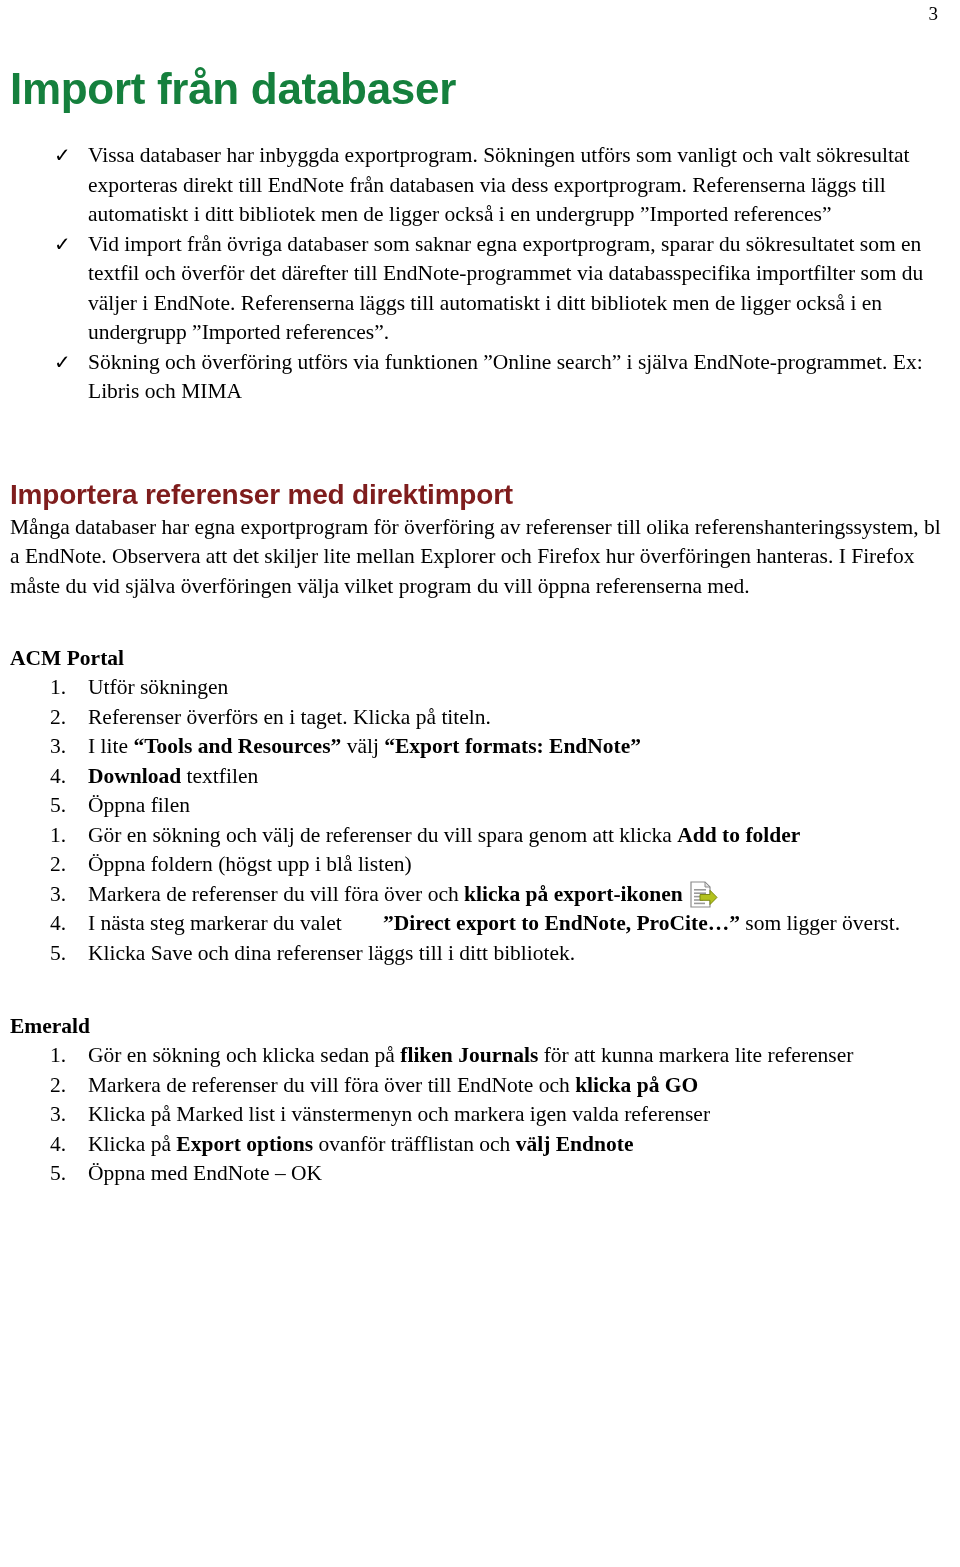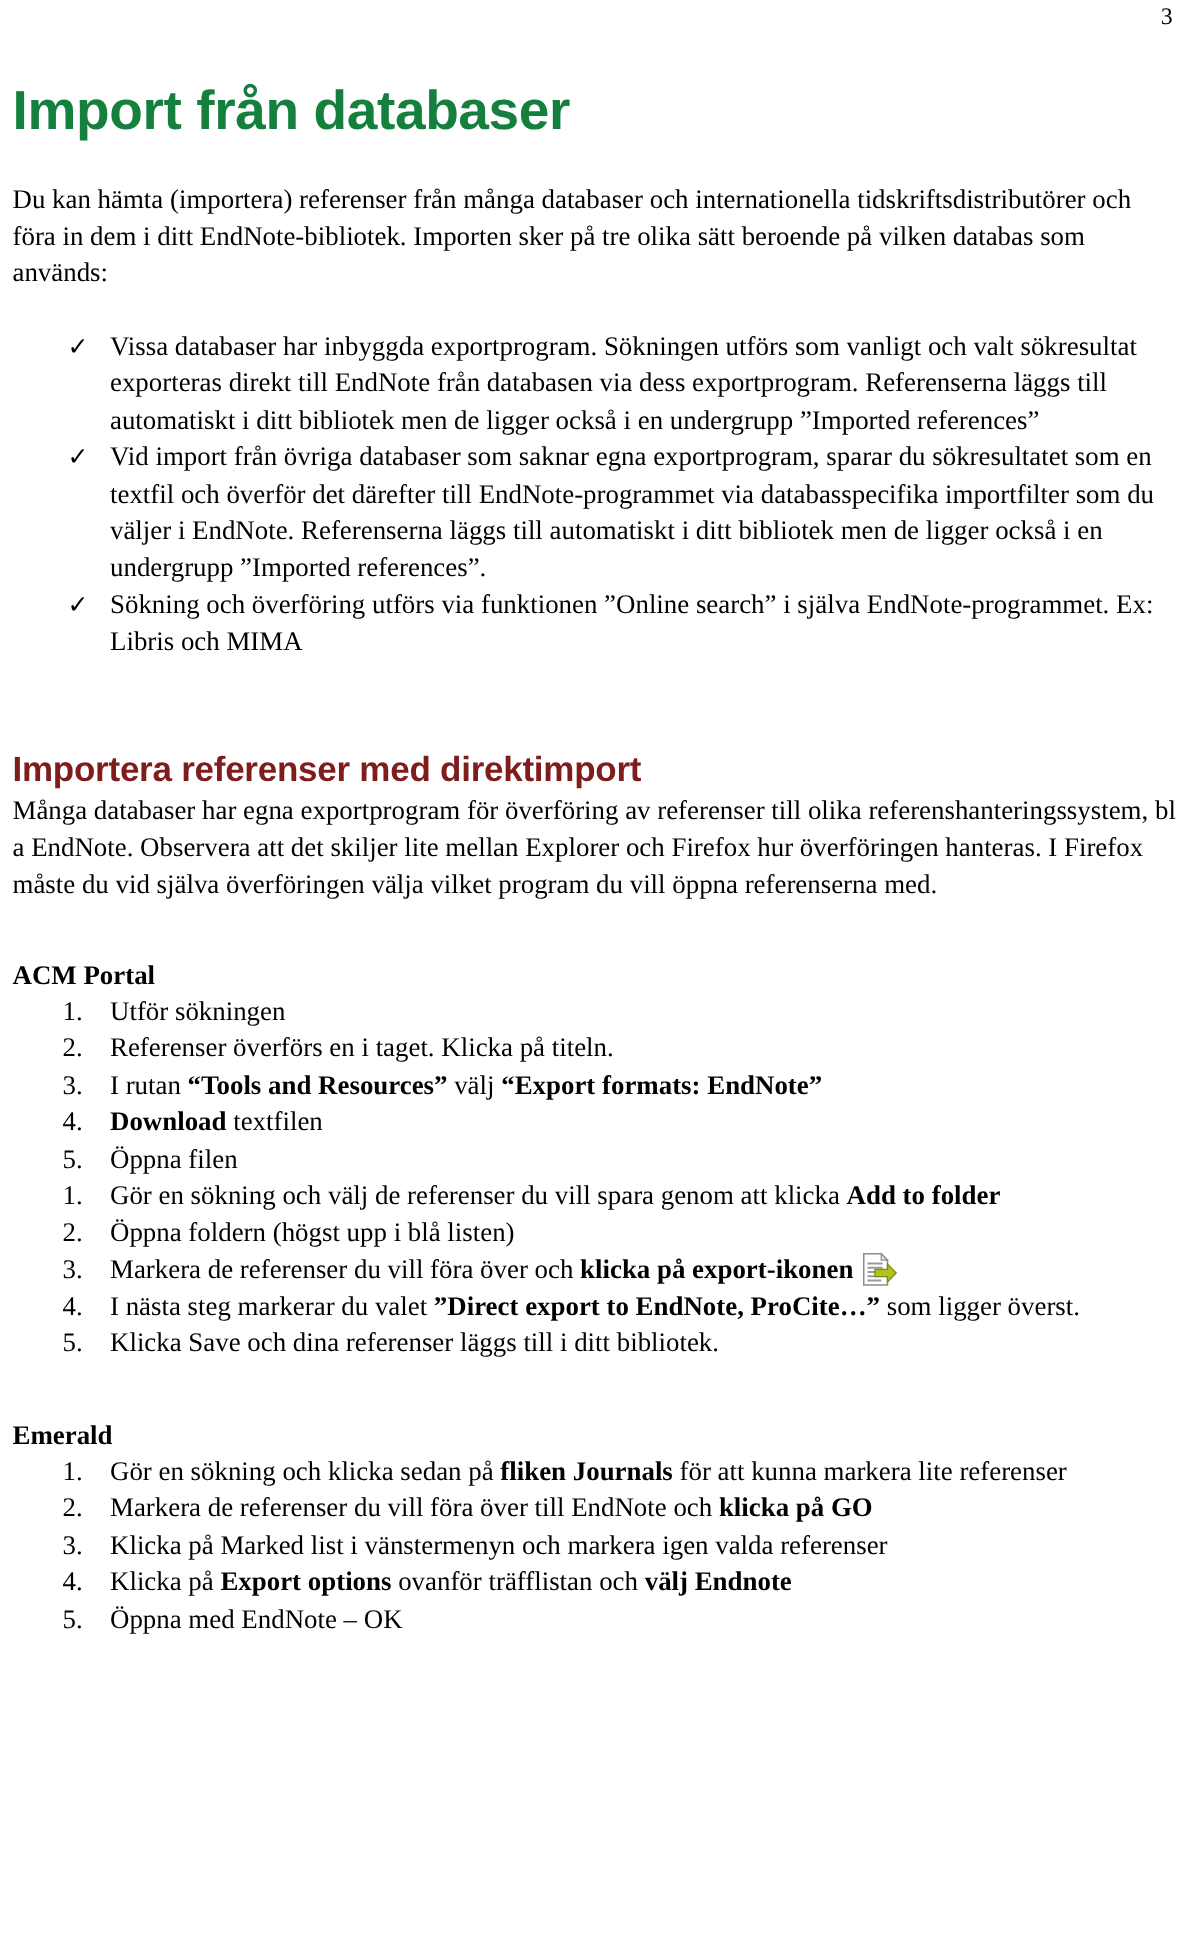--- a/index.html
+++ b/index.html
@@ -158,21 +158,20 @@
 </style>
 </head>
 <body>
 
 <div class="page">
 
   <div class="page-number">3</div>
 
   <h1 class="doc-title">Import från databaser</h1>
 
-  <p class="para para-intro">Du kan hämta (importera) referenser från många databaser och internationella tidskriftsdistributörer och föra in dem i ditt EndNote-bibliotek. Importen sker på tre olika sätt beroende på vilken databas som används:</p>
 
   <ul class="check-list">
     <li class="check-item cl-gap-1">
       <span class="check-mark">✓</span>
       <span>Vissa databaser har inbyggda exportprogram. Sökningen utförs som vanligt och valt sökresultat exporteras direkt till EndNote från databasen via dess exportprogram. Referenserna läggs till automatiskt i ditt bibliotek men de ligger också i en undergrupp ”Imported references”</span>
     </li>
     <li class="check-item cl-gap-1">
       <span class="check-mark">✓</span>
       <span>Vid import från övriga databaser som saknar egna exportprogram, sparar du sökresultatet som en textfil och överför det därefter till EndNote-programmet via databasspecifika importfilter som du väljer i EndNote. Referenserna läggs till automatiskt i ditt bibliotek men de ligger också i en undergrupp ”Imported references”.</span>
     </li>
@@ -182,41 +181,41 @@
     </li>
   </ul>
 
   <h2 class="section-heading-blue">Importera referenser med direktimport</h2>
   <p class="para para-many">Många databaser har egna exportprogram för överföring av referenser till olika referenshanteringssystem, bl a EndNote. Observera att det skiljer lite mellan Explorer och Firefox hur överföringen hanteras. I Firefox måste du vid själva överföringen välja vilket program du vill öppna referenserna med.</p>
 
   <h3 class="sub-heading sh-acm">ACM Portal</h3>
   <ol class="num-list">
       <li class="num-item"><span>Utför sökningen</span></li>
       <li class="num-item"><span>Referenser överförs en i taget. Klicka på titeln.</span></li>
-      <li class="num-item"><span>I rutan </span><span style="font-weight: bold;">“Tools and Resources”</span><span> välj </span><span style="font-weight: bold;">“Export formats: EndNote”</span></li>
+      <li class="num-item"><span>I lite </span><span style="font-weight: bold;">“Tools and Resources”</span><span> välj </span><span style="font-weight: bold;">“Export formats: EndNote”</span></li>
       <li class="num-item"><span style="font-weight: bold;">Download</span><span> textfilen</span></li>
       <li class="num-item"><span>Öppna filen</span></li>
     </ol>
 
   <ol class="num-list">
       <li class="num-item"><span>Gör en sökning och välj de referenser du vill spara genom att klicka </span><span style="font-weight: bold;">Add to folder</span></li>
       <li class="num-item"><span>Öppna foldern (högst upp i blå listen)</span></li>
       <li class="num-item"><span>Markera de referenser du vill föra över och </span><span style="font-weight: bold;">klicka på export-ikonen</span><span class="export-icon"><svg viewBox="0 0 30 28" width="30" height="28" xmlns="http://www.w3.org/2000/svg">
             <path d="M2 1 h14 l5 5 v20 h-19 z" fill="#ffffff" stroke="#8c8c8c" stroke-width="1.2"></path>
             <path d="M16 1 v5 h5 z" fill="#e4e4e4" stroke="#8c8c8c" stroke-width="1"></path>
             <g fill="#9a9a9a">
               <rect x="5" y="8" width="12" height="1.6"></rect>
               <rect x="5" y="11.4" width="12" height="1.6"></rect>
               <rect x="5" y="14.8" width="12" height="1.6"></rect>
               <rect x="5" y="18.2" width="9" height="1.6"></rect>
               <rect x="5" y="21.6" width="11" height="1.6"></rect>
             </g>
             <path d="M11 13.5 h10 v-4.2 l7 7.1 -7 7.1 v-4.2 h-10 z" fill="#b3c21e" stroke="#7d8a12" stroke-width="1"></path>
           </svg></span></li>
-      <li class="num-item"><span>I nästa steg markerar du valet </span><span style="font-weight: bold;">”Direct export to EndNote, ProCite…”</span><span> som ligger överst.</span></li>
+      <li class="num-item"><span>I nästa steg markerar du valet </span><span style="font-weight: bold; margin-left: 36px;">”Direct export to EndNote, ProCite…”</span><span> som ligger överst.</span></li>
       <li class="num-item"><span>Klicka Save och dina referenser läggs till i ditt bibliotek.</span></li>
     </ol>
 
   <h3 class="sub-heading sh-emerald">Emerald</h3>
   <ol class="num-list">
       <li class="num-item"><span>Gör en sökning och klicka sedan på </span><span style="font-weight: bold;">fliken Journals</span><span> för att kunna markera lite referenser</span></li>
       <li class="num-item"><span>Markera de referenser du vill föra över till EndNote och </span><span style="font-weight: bold;">klicka på GO</span></li>
       <li class="num-item"><span>Klicka på </span><span style="font-weight: normal;">Marked list</span><span> i vänstermenyn och markera igen valda referenser</span></li>
       <li class="num-item"><span>Klicka på </span><span style="font-weight: bold;">Export options</span><span> ovanför träfflistan och </span><span style="font-weight: bold; text-align: center;">välj Endnote</span></li>
       <li class="num-item"><span>Öppna med EndNote – OK</span></li>

